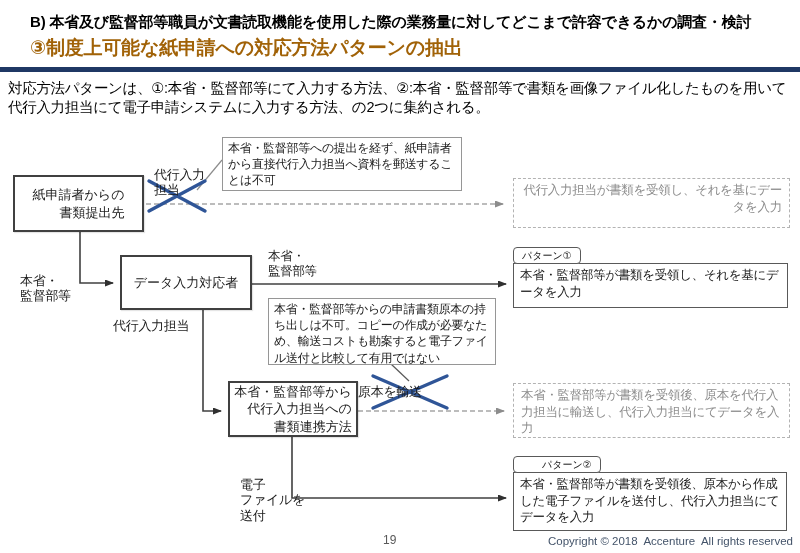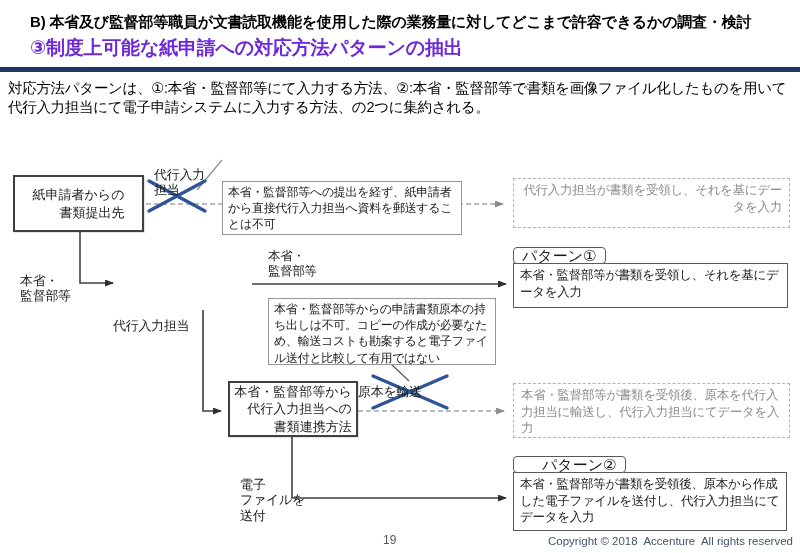--- a/index.html
+++ b/index.html
@@ -4,21 +4,21 @@
 <style>
   * { margin:0; padding:0; box-sizing:border-box; }
   body { background:#e8e8e8; font-family:"Liberation Sans","DejaVu Sans",sans-serif; }
   .slide {
     position:relative; width:800px; height:553px; background:#ffffff;
     overflow:hidden; color:#1a1a1a;
   }
   
   .hdr { padding:13px 28px 0 30px; }
   .hdr-line1 { font-size:15px; font-weight:700; color:#000; letter-spacing:-0.2px; }
-  .hdr-line2 { font-size:19px; font-weight:700; color:#6d28d9; margin-top:3px; letter-spacing:-0.2px; }
+  .hdr-line2 { font-size:19px; font-weight:700; color:#a16207; margin-top:3px; letter-spacing:-0.2px; }
   .hdr-rule { margin-top:6px; height:2px; border-top:2px solid #1F3864; border-bottom:3px solid #1F3864; }
   
   .intro {
     padding:7px 8px 0 8px; font-size:14.5px; line-height:1.3; color:#000;
     width:796px; letter-spacing:-0.3px;
   }
   
   .diagram { position:absolute; left:0; top:0; width:800px; height:553px; pointer-events:none; }
   .diagram > * { pointer-events:auto; }
   svg.wires { position:absolute; left:0; top:0; width:800px; height:553px; }
@@ -32,21 +32,21 @@
     position:absolute; background:#fff; border:1px solid #969696;
     font-size:12px; line-height:1.35; padding:2px 5px; letter-spacing:-0.3px;
   }
   .graybox {
     position:absolute; background:#fff; border:1px dashed #b3b3b3;
     color:#8c8c8c; font-size:12.5px; line-height:1.32; padding:3px 7px; letter-spacing:-0.3px;
   }
   .lbl { position:absolute; font-size:13px; line-height:1.18; white-space:pre-line; color:#1a1a1a; letter-spacing:-0.3px; }
   .ptab {
     position:absolute; background:#fff; border:1px solid #595959; border-radius:4px;
-    font-size:15px; line-height:15px; height:17px; padding:0 8px; z-index:2; white-space:nowrap;
+    font-size:10px; line-height:15px; height:17px; padding:0 8px; z-index:2; white-space:nowrap;
   }
   .pbody {
     position:absolute; background:#fff; border:1px solid #595959;
     font-size:12.5px; line-height:1.32; padding:3px 6px; letter-spacing:-0.3px; z-index:1;
   }
   
   .pagenum { position:absolute; left:383px; top:533px; font-size:12px; color:#595959; }
   .copyright { position:absolute; right:7px; top:535px; font-size:11.5px; color:#44546A; white-space:pre; }
 </style>
 </head>
@@ -89,26 +89,27 @@
       <path d="M197,190 L222,160" fill="none" stroke="#8c8c8c" stroke-width="1.2"></path>
       <path d="M391,364 L409,381" fill="none" stroke="#595959" stroke-width="1.2"></path>
 
       <path d="M149,181 L205,211 M149,211 L205,181" stroke="#2F5597" stroke-width="3.4" stroke-linecap="round"></path>
       <path d="M373,376 L447,408 M373,408 L447,376" stroke="#2F5597" stroke-width="3.4" stroke-linecap="round"></path>
     </svg>
 
     <div class="fbox" style="left:13px; top:175px; width:131px; height:57px;">紙申請者からの
 書類提出先</div>
 
+    <div class="fbox" style="left:120px; top:255px; width:132px; height:55px;">データ入力対応者</div>
 
     <div class="fbox" style="left:228px; top:381px; width:130px; height:56px;">本省・監督部等から
 代行入力担当への
 書類連携方法</div>
 
-    <div class="callout" style="left:222px; top:137px; width:240px; height:54px;margin-top:44px;">本省・監督部等への提出を経ず、紙申請者から直接代行入力担当へ資料を郵送することは不可</div>
+    <div class="callout" style="left:222px; top:137px; width:240px; height:54px;">本省・監督部等への提出を経ず、紙申請者から直接代行入力担当へ資料を郵送することは不可</div>
 
     <div class="callout" style="left:268px; top:298px; width:228px; height:67px;">本省・監督部等からの申請書類原本の持ち出しは不可。コピーの作成が必要なため、輸送コストも勘案すると電子ファイル送付と比較して有用ではない</div>
 
     <div class="lbl" style="left:154px; top:167px;">代行入力
 担当</div>
 
     <div class="lbl" style="left:20px; top:273px;">本省・
 監督部等</div>
 
     <div class="lbl" style="left:268px; top:249px; font-size:12.5px;">本省・

